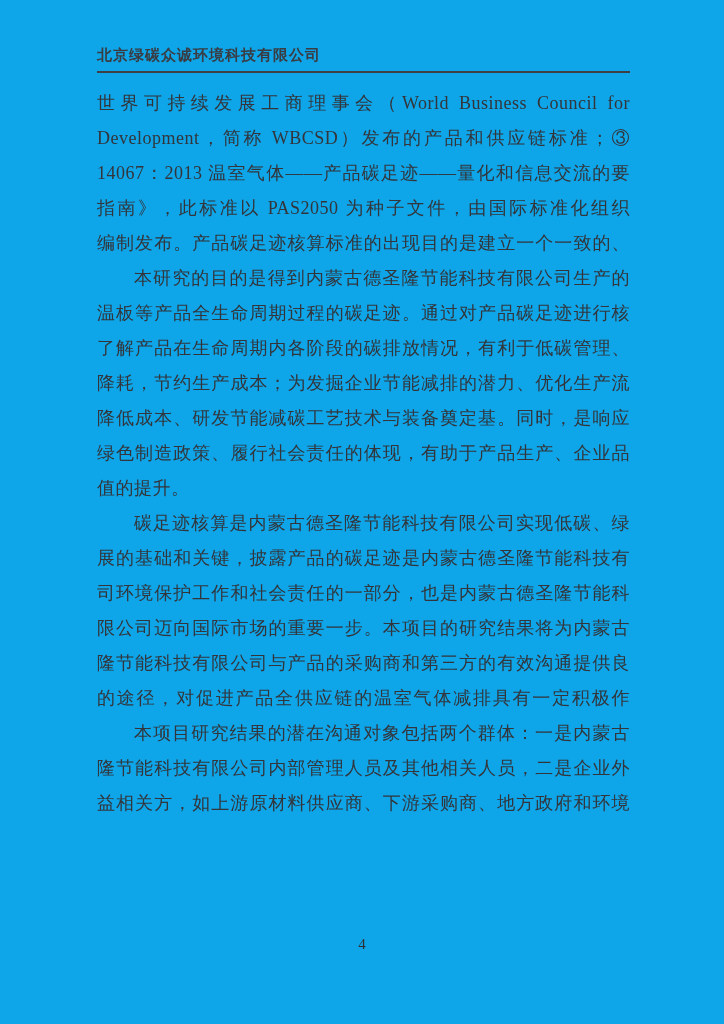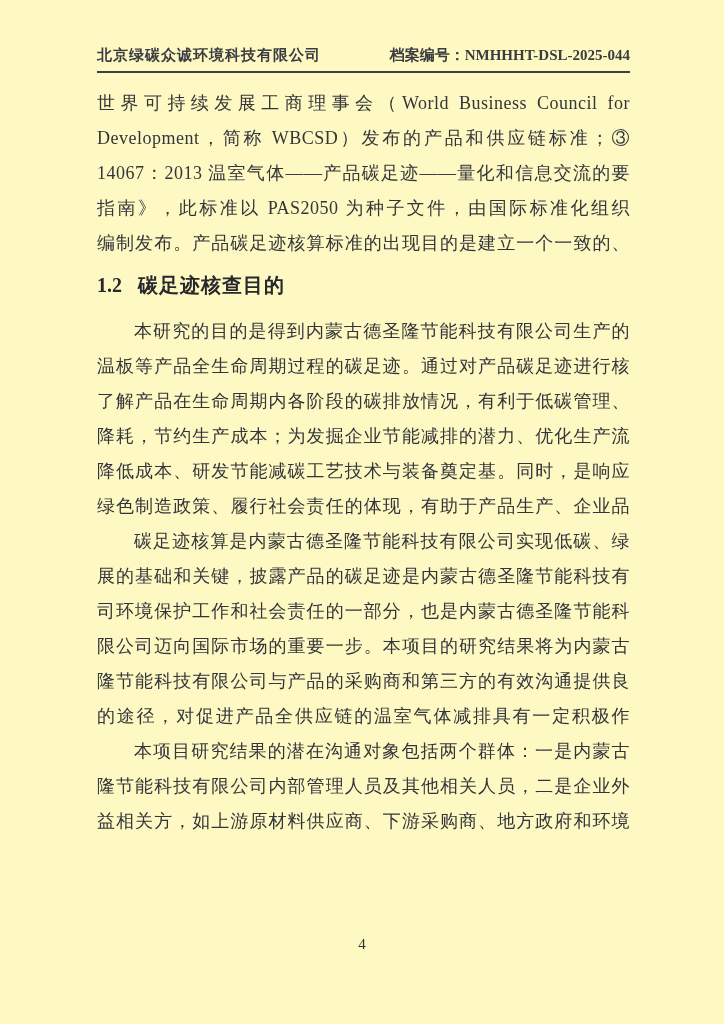--- a/index.html
+++ b/index.html
@@ -4,21 +4,21 @@
 <style>
   html, body {
     margin: 0;
     padding: 0;
     background: #ffffff;
   }
   .page {
     position: relative;
     width: 724px;
     height: 1024px;
-    background: #fef9c3;
+    background: #0ea5e9;
     font-family: "Liberation Serif", "DejaVu Serif", serif;
     color: #33353a;
     overflow: hidden;
   }
   .header {
     position: absolute;
     left: 97px;
     top: 46px;
     width: 533px;
     display: flex;
@@ -80,38 +80,35 @@
     color: #2e3034;
   }
 </style>
 </head>
 <body>
 
 <div class="page">
 
   <div class="header">
     <span class="company">北京绿碳众诚环境科技有限公司</span>
-    <span class="archive">
-      <span>档案编号：</span><span>NMHHHT-DSL-2025-044</span>
-    </span>
   </div>
 
   <div class="content" id="content">
       <div class="line">世界可持续发展工商理事会（World Business Council for Sustainable</div>
       <div class="line">Development，简称 WBCSD）发布的产品和供应链标准；③《ISO/TS</div>
       <div class="line">14067：2013 温室气体——产品碳足迹——量化和信息交流的要求与</div>
       <div class="line">指南》，此标准以 PAS2050 为种子文件，由国际标准化组织（ISO）</div>
       <div class="line">编制发布。产品碳足迹核算标准的出现目的是建立一个一致的、国际</div>
-      <div class="heading"><span class="num">1.2</span><span>碳足迹核查目的</span></div>
       <div class="line indent">本研究的目的是得到内蒙古德圣隆节能科技有限公司生产的保</div>
       <div class="line">温板等产品全生命周期过程的碳足迹。通过对产品碳足迹进行核查，</div>
       <div class="line">了解产品在生命周期内各阶段的碳排放情况，有利于低碳管理、节能</div>
       <div class="line">降耗，节约生产成本；为发掘企业节能减排的潜力、优化生产流程、</div>
       <div class="line">降低成本、研发节能减碳工艺技术与装备奠定基。同时，是响应国家</div>
       <div class="line">绿色制造政策、履行社会责任的体现，有助于产品生产、企业品牌价</div>
+      <div class="line no-stretch">值的提升。</div>
       <div class="line indent">碳足迹核算是内蒙古德圣隆节能科技有限公司实现低碳、绿色发</div>
       <div class="line">展的基础和关键，披露产品的碳足迹是内蒙古德圣隆节能科技有限公</div>
       <div class="line">司环境保护工作和社会责任的一部分，也是内蒙古德圣隆节能科技有</div>
       <div class="line">限公司迈向国际市场的重要一步。本项目的研究结果将为内蒙古德圣</div>
       <div class="line">隆节能科技有限公司与产品的采购商和第三方的有效沟通提供良好</div>
       <div class="line no-stretch">的途径，对促进产品全供应链的温室气体减排具有一定积极作用。</div>
       <div class="line indent">本项目研究结果的潜在沟通对象包括两个群体：一是内蒙古德圣</div>
       <div class="line">隆节能科技有限公司内部管理人员及其他相关人员，二是企业外部利</div>
       <div class="line">益相关方，如上游原材料供应商、下游采购商、地方政府和环境非政</div>
     </div>

